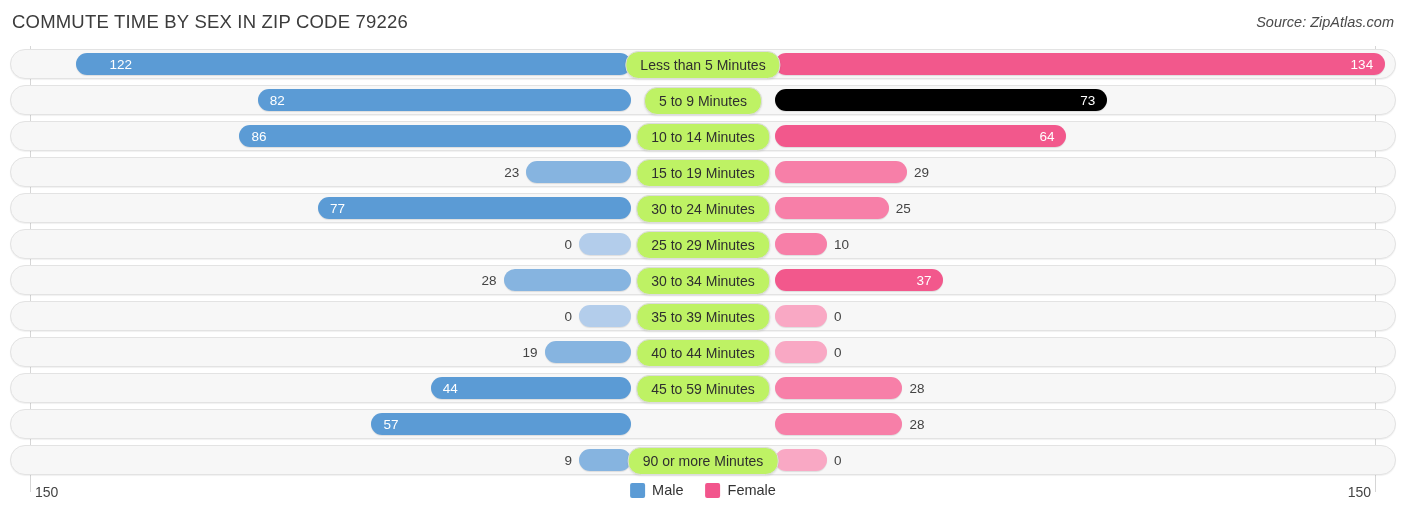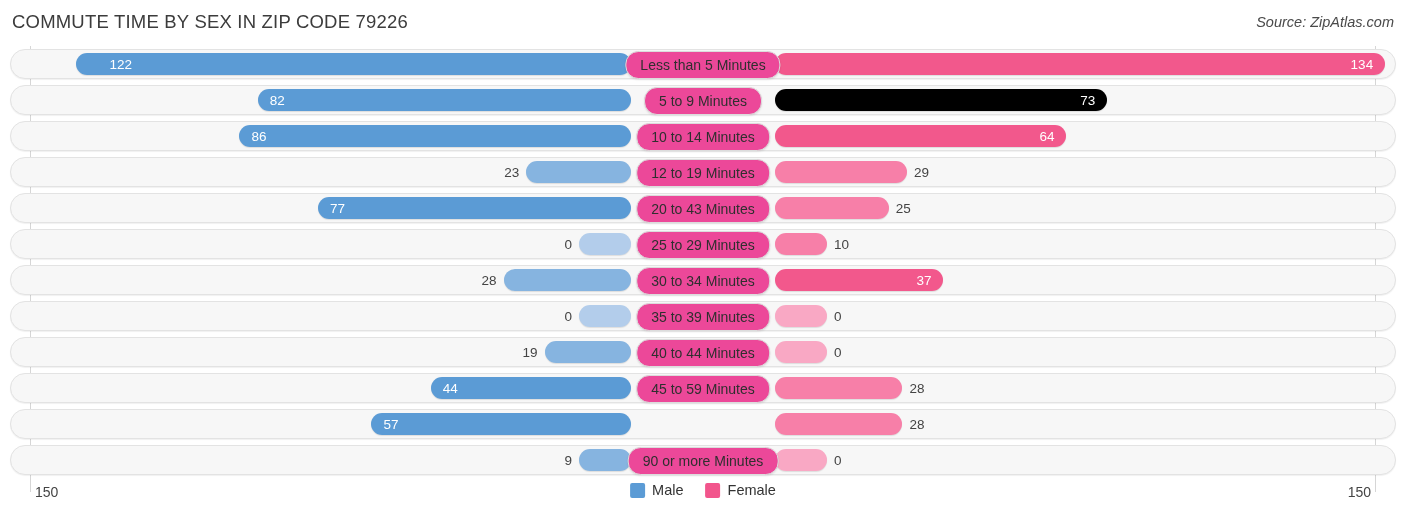--- a/index.html
+++ b/index.html
@@ -118,21 +118,21 @@
 
   
   .center-label {
     position: absolute;
     left: 50%;
     transform: translateX(-50%);
     top: 5px;
     height: 26px;
     line-height: 26px;
     padding: 0 14px;
-    background: #ec4899;
+    background: #bef264;
     border: 1px solid #dcdcdc;
     border-radius: 13px;
     font-size: 14px;
     color: #2f2f2f;
     white-space: nowrap;
     z-index: 4;
     box-shadow: 0 1px 2px rgba(0,0,0,0.09);
   }
 
   
@@ -231,34 +231,34 @@
     <div class="row">
       <div class="track"></div>
       <div class="half left">
         <span class="val outside-left">23</span>
         <div class="bar male" style="width: 104.727px; background: rgb(134, 180, 224); margin-right: 72px;"></div>
       </div>
       <div class="half right">
         <div class="bar female" style="width: 132.047px; background: rgb(247, 127, 168); margin-left: 72px;"></div>
         <span class="val outside-right">29</span>
       </div>
-      <div class="center-label">12 to 19 Minutes</div>
+      <div class="center-label">15 to 19 Minutes</div>
     </div>
     <div class="row">
       <div class="track"></div>
       <div class="half left">
         <div class="bar male" style="width: 313px; background: rgb(91, 155, 213); margin-right: 72px;">
           <span class="val inside">77</span>
         </div>
       </div>
       <div class="half right">
         <div class="bar female" style="width: 113.833px; background: rgb(247, 127, 168); margin-left: 72px;"></div>
         <span class="val outside-right">25</span>
       </div>
-      <div class="center-label">20 to 43 Minutes</div>
+      <div class="center-label">30 to 24 Minutes</div>
     </div>
     <div class="row">
       <div class="track"></div>
       <div class="half left">
         <span class="val outside-left">0</span>
         <div class="bar male" style="width: 52px; background: rgb(179, 205, 235); margin-right: 72px;"></div>
       </div>
       <div class="half right">
         <div class="bar female" style="width: 52px; background: rgb(247, 127, 168); margin-left: 72px;"></div>
         <span class="val outside-right">10</span>

